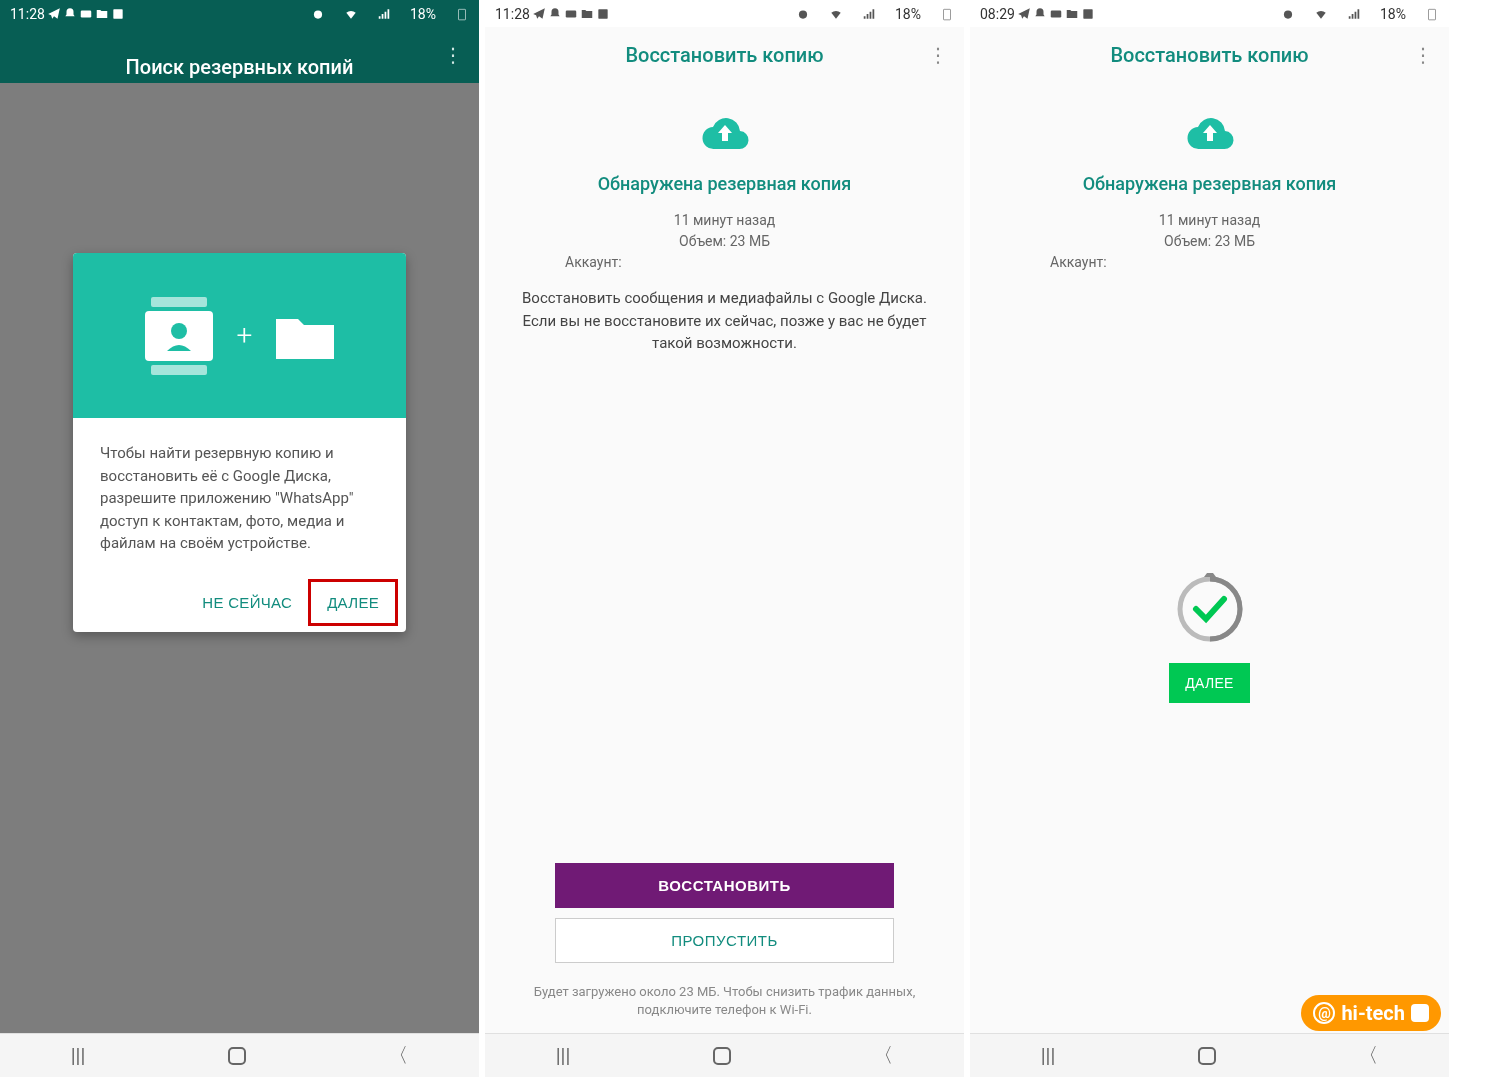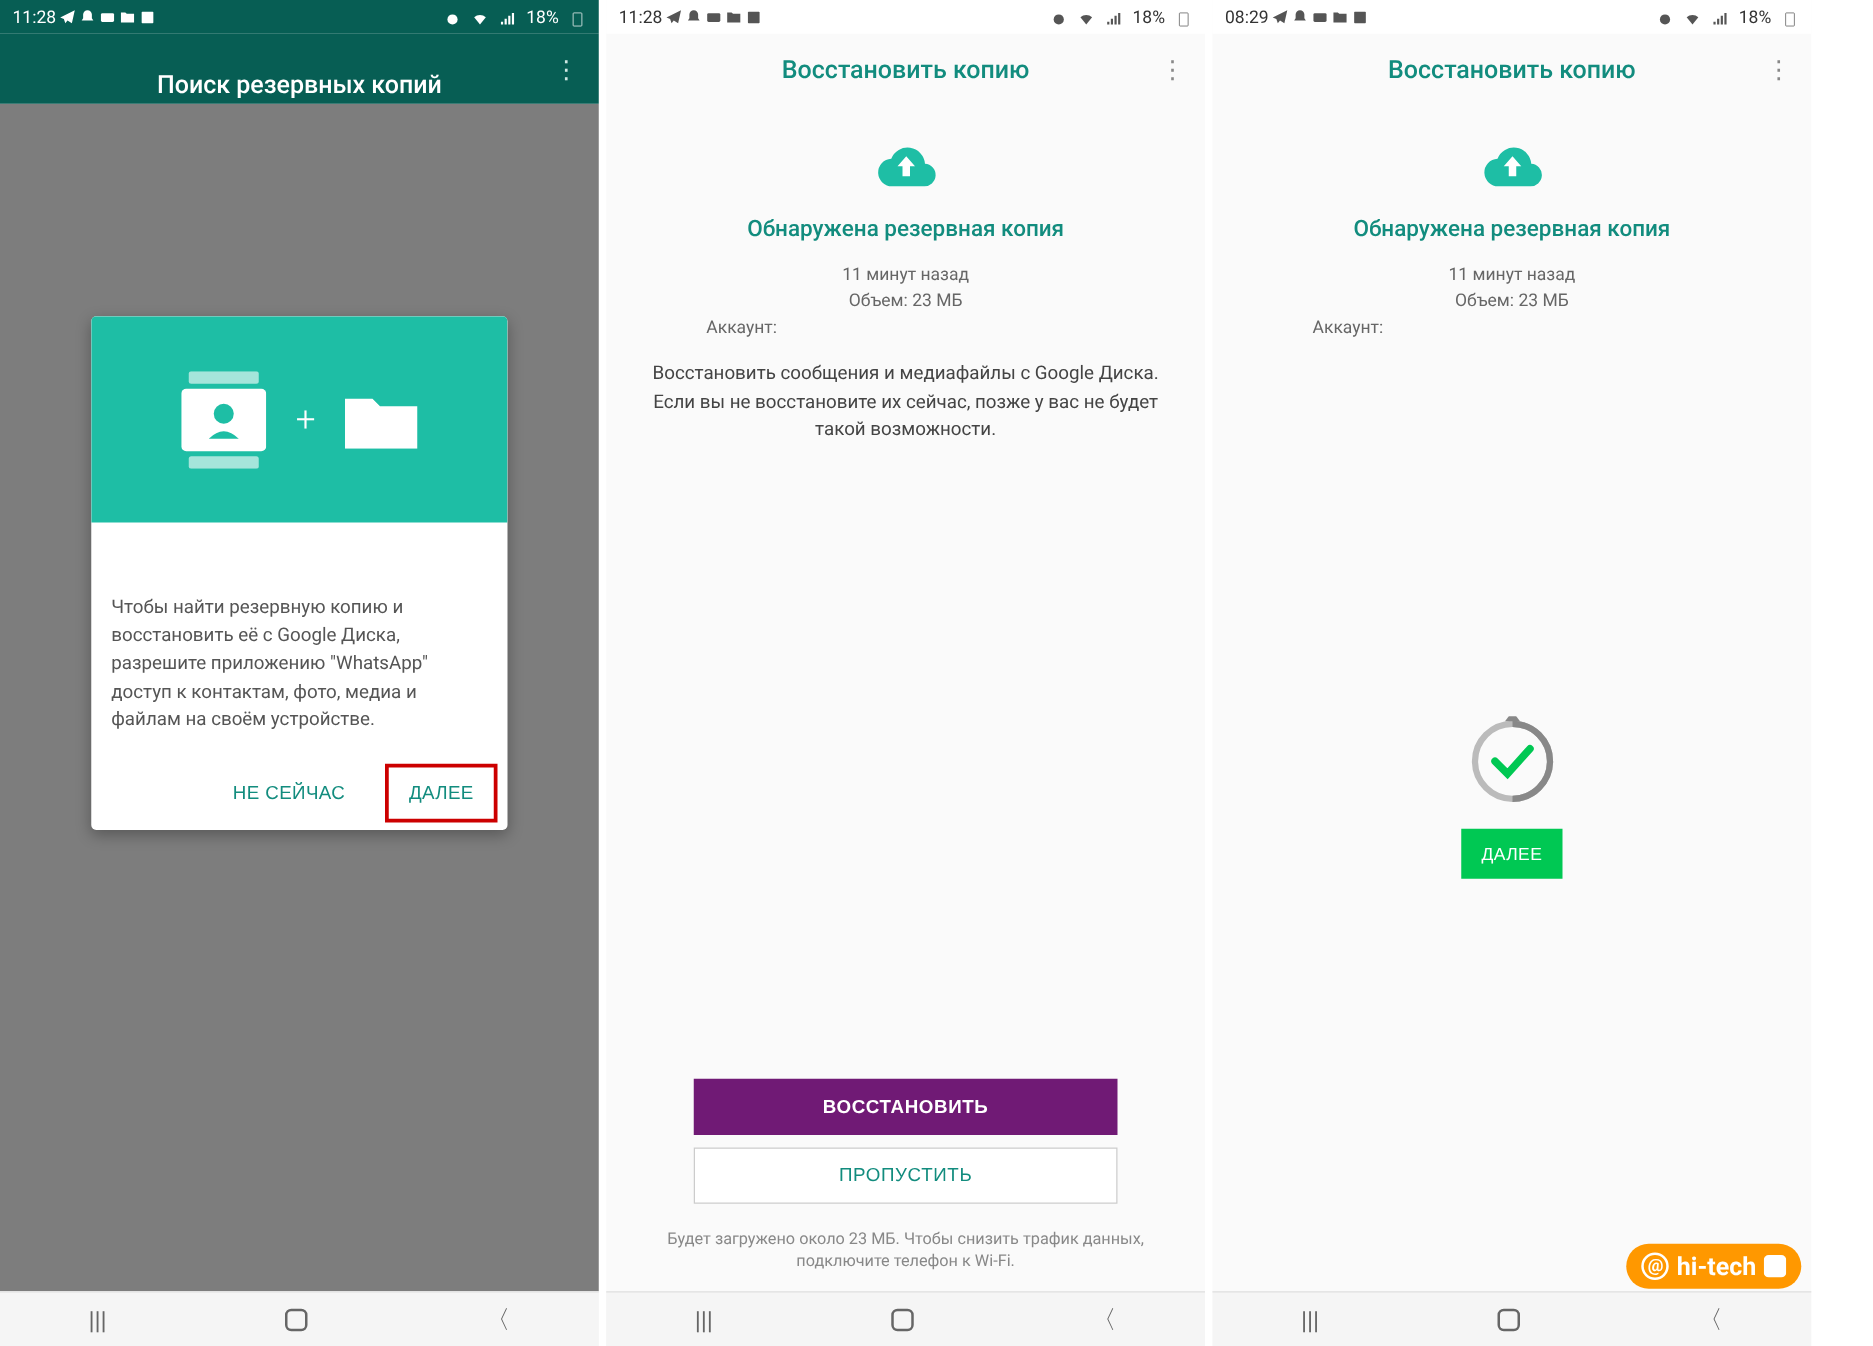--- a/index.html
+++ b/index.html
@@ -2,35 +2,35 @@
 <html><head>
 <meta charset="utf-8">
 <style>
 * { margin: 0; padding: 0; box-sizing: border-box; }
 body { font-family: Roboto, -apple-system, sans-serif; background: #fff; width: 1498px; height: 1077px; display: flex; position: relative; }
 .screen { width: 479px; height: 1077px; background: #fafafa; position: relative; display: flex; flex-direction: column; }
 .screen + .screen { margin-left: 6px; }
 .status-bar { height: 27px; background: #fff; display: flex; align-items: center; justify-content: space-between; padding: 0 10px; font-size: 14px; color: #333; }
 .screen.dark .status-bar { background: #075e54; color: #fff; }
 .status-left { display: flex; align-items: center; gap: 2px; }
-.status-right { display: flex; align-items: flex-end; gap: 8px; }
+.status-right { display: flex; align-items: center; gap: 19px; }
 .status-icon { width: 14px; height: 14px; display: inline-block; }
 .app-bar { height: 56px; display: flex; align-items: center; justify-content: center; position: relative; padding: 0 16px; }
 .screen.dark .app-bar { background: #075e54; }
 .app-bar-title { font-size: 20px; font-weight: 500; color: #128c7e; }
 .screen.dark .app-bar-title { color: #fff; margin-top: 24px; }
 .menu-icon { position: absolute; right: 16px; color: #888; font-size: 20px; }
 .screen.dark .menu-icon { color: #d0e8e4; }
 .content { flex: 1; display: flex; flex-direction: column; }
 .screen.dark .content { background: rgba(0,0,0,0.5); align-items: center; justify-content: flex-start; padding-top: 170px; }
 .dialog { width: 333px; background: #fff; border-radius: 4px; box-shadow: 0 4px 12px rgba(0,0,0,0.3); overflow: hidden; }
 .dialog-header { background: #1ebea5; height: 165px; display: flex; align-items: center; justify-content: center; gap: 24px; }
-.dialog-body { padding: 24px 16px 16px; margin-top: 32px; }
+.dialog-body { padding: 24px 27px 16px; }
 .dialog-text { font-size: 15px; color: #555; line-height: 1.5; }
-.dialog-actions { display: flex; justify-content: flex-end; gap: 16px; padding: 8px 8px 6px; }
+.dialog-actions { display: flex; justify-content: flex-end; gap: 0; padding: 8px 8px 6px; }
 .dialog-btn { padding: 12px 16px; font-size: 15px; font-weight: 500; color: #128c7e; background: none; border: none; cursor: pointer; letter-spacing: 0.3px; }
 .red-box { border: 3px solid #c00; }
 .upload-icon-wrap { margin: 30px auto 18px; width: 54px; height: 42px; }
 .section-title { text-align: center; font-size: 18px; font-weight: 500; color: #128c7e; margin-bottom: 16px; }
 .meta-text { text-align: center; font-size: 14px; color: #666; line-height: 1.5; }
 .desc-text { text-align: center; font-size: 15px; color: #444; line-height: 1.5; padding: 14px 24px 0; }
 .btn-area { padding: 0 70px 12px; margin-top: auto; }
 .primary-btn { width: 100%; background: #701a75; color: #fff; font-size: 15px; font-weight: 700; padding: 14px 0; border: none; margin-bottom: 10px; letter-spacing: 0.5px; }
 .secondary-btn { width: 100%; background: #fff; color: #128c7e; font-size: 15px; font-weight: 500; padding: 13px 0; border: 1px solid #ccc; letter-spacing: 0.5px; }
 .small-btn { background: #00c853; color: #fff; font-size: 14px; font-weight: 500; padding: 12px 16px; border: none; letter-spacing: 0.3px; }

